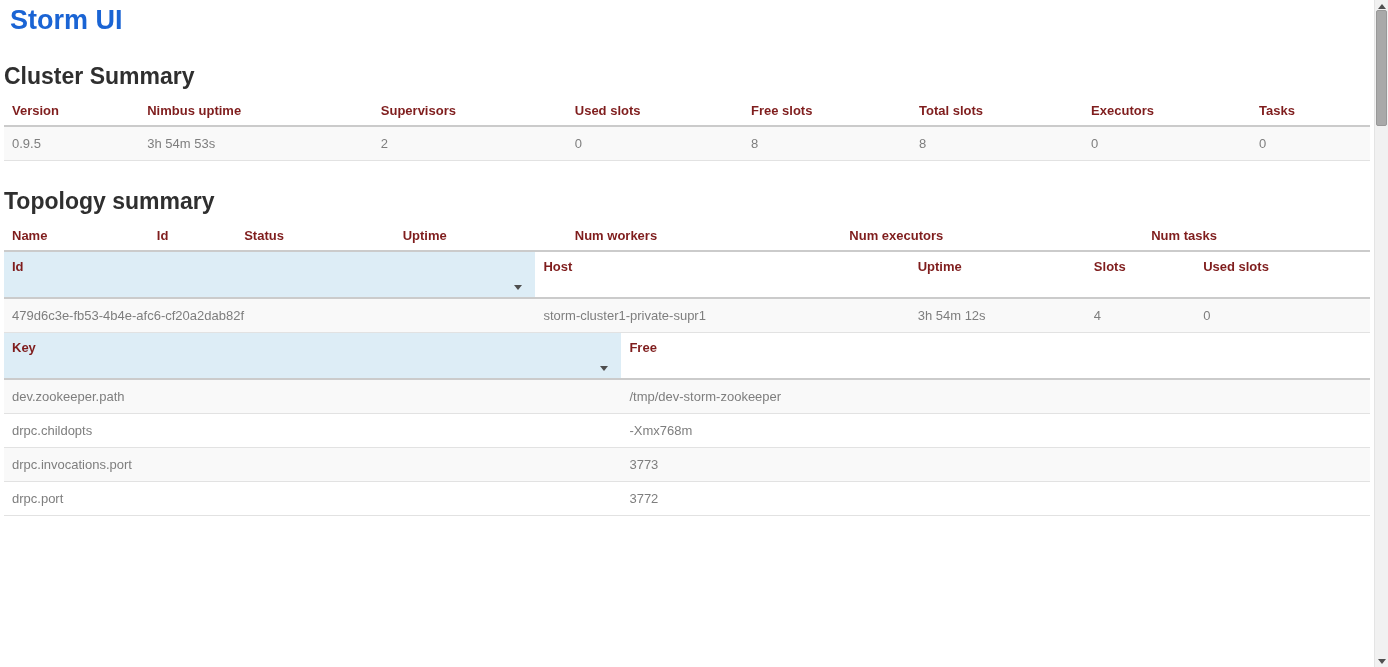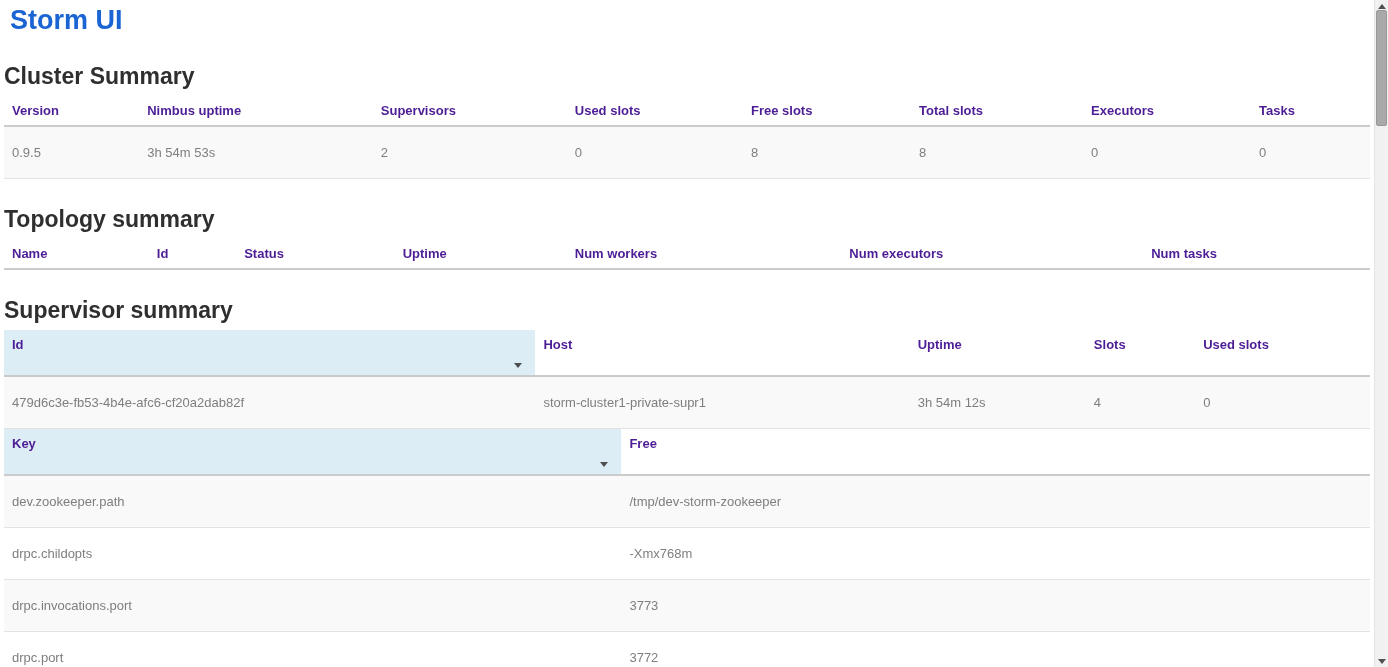--- a/index.html
+++ b/index.html
@@ -33,34 +33,34 @@
     width: 100%;
     border-collapse: collapse;
     table-layout: fixed;
   }
   table.data-table th {
     text-align: left;
     vertical-align: top;
     font-size: 13px;
     line-height: 15px;
     font-weight: bold;
-    color: #4c1d95;
+    color: #7f1d1d;
     padding: 7px 8px;
     border-bottom: 2px solid #cbcbcb;
     cursor: pointer;
     position: relative;
     white-space: nowrap;
     overflow: hidden;
   }
   table.data-table.sortable th { padding-bottom: 23px; }
   table.data-table td {
     font-size: 13px;
     line-height: 15px;
     color: #7e7e7e;
-    padding: 18px 8px;
+    padding: 9px 8px;
     border-bottom: 1px solid #e2e2e2;
     white-space: nowrap;
     overflow: hidden;
   }
   table.data-table tbody tr:nth-child(odd) { background: #f9f9f9; }
   th.sorted { background: #ddedf6; }
   .sort-arrow {
     position: absolute;
     right: 13px;
     bottom: 7px;
@@ -172,21 +172,20 @@
         <th>Status</th>
         <th>Uptime</th>
         <th>Num workers</th>
         <th>Num executors</th>
         <th>Num tasks</th>
       </tr>
     </thead>
     <tbody></tbody>
   </table>
 
-  <h2 class="section-heading">Supervisor summary</h2>
   <table class="data-table sortable">
     <colgroup>
       <col style="width:38.9%">
         <col style="width:27.4%">
         <col style="width:12.9%">
         <col style="width:8.0%">
         <col style="width:12.8%">
     </colgroup>
     <thead>
       <tr>

